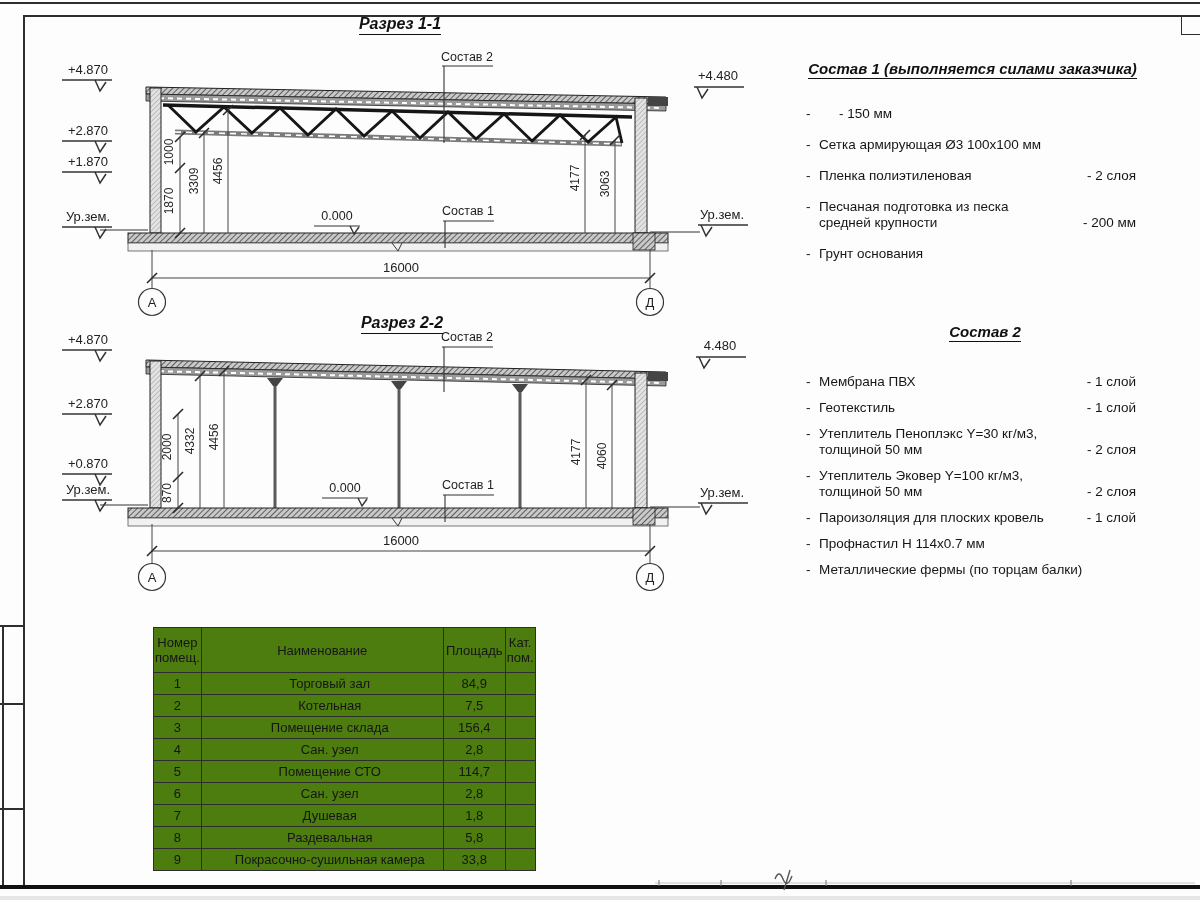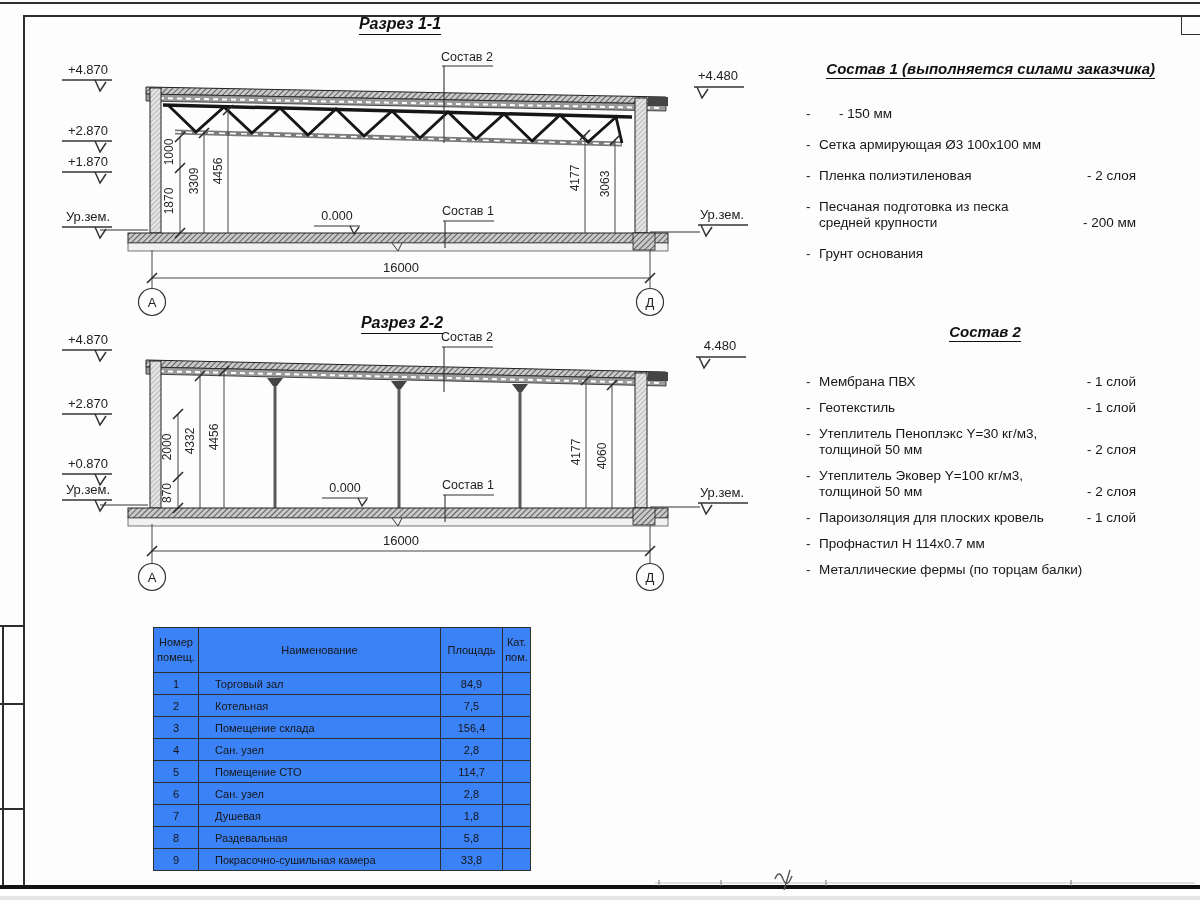--- a/index.html
+++ b/index.html
@@ -14,25 +14,25 @@
   
   .mlist{position:absolute;font-size:13.5px;color:#161616;}
   .mat{display:flex;align-items:flex-start;}
   .mlist1 .mat{margin-bottom:15px;}
   .mlist2 .mat{margin-bottom:10px;}
   .dash{width:13px;flex:0 0 auto;}
   .ml{flex:1 1 auto;line-height:16px;}
   .mv{align-self:flex-end;white-space:nowrap;padding-left:8px;line-height:16px;margin-left:12px;}
   
   table.exp{position:absolute;left:153px;top:627px;border-collapse:collapse;table-layout:fixed;
-            font-size:11px;color:#161616;background:#3b82f6;}
+            font-size:13px;color:#161616;background:#4d7c0f;}
   table.exp td,table.exp th{border:1.4px solid #2e2e2e;font-weight:normal;overflow:hidden;}
   table.exp thead th{height:42px;line-height:15px;text-align:center;}
   table.exp tbody td{height:19px;text-align:center;}
-  table.exp td.c1{text-align:left;padding-left:16px;}
+  table.exp td.c1{text-align:center;padding-left:16px;}
   svg{position:absolute;left:0;top:0;font-family:"Liberation Sans",sans-serif;}
   svg text{fill:#1f1f1f;}
   .dimtxt{font-size:12px;fill:#2a2a2a;}
   .elevtxt{font-size:13px;fill:#222;}
   .lbltxt{font-size:12.5px;fill:#222;}
   .spantxt{font-size:13px;fill:#222;}
   .axtxt{font-size:13px;fill:#222;}
 </style>
 </head>
 <body>
@@ -257,21 +257,21 @@
       <line x1="721" y1="880" x2="721" y2="886" stroke-width="1"></line>
       <line x1="826" y1="880" x2="826" y2="886" stroke-width="1"></line>
       <line x1="1071" y1="880" x2="1071" y2="886" stroke-width="1"></line>
       <path d="M775,879 q4,-10 8,0 t9,-3 M790,870 l-6,20" stroke="#555" stroke-width="1.4"></path>
     </g>
   </svg>
 
   <div class="dtitle" style="left:310px;top:15px;width:180px;font-size:16px;"><span>Разрез 1-1</span></div>
   <div class="dtitle" style="left:312px;top:306px;width:180px;font-size:16px;margin-top:8px;"><span>Разрез 2-2</span></div>
 
-  <div class="dtitle" style="left:790px;top:60px;width:365px;font-size:15px;text-align:right;"><span>Состав 1 (выполняется силами заказчика)</span></div>
+  <div class="dtitle" style="left:790px;top:60px;width:365px;font-size:15px;"><span>Состав 1 (выполняется силами заказчика)</span></div>
   <div class="mlist mlist1" style="left:806px;top:106px;width:330px;">
       <div class="mat">
         <span class="dash">-</span>
         <span class="mv">- 150 мм</span>
       </div>
       <div class="mat">
         <span class="dash">-</span>
         <span class="ml">
           <div>Сетка армирующая Ø3 100х100 мм</div>
         </span>

